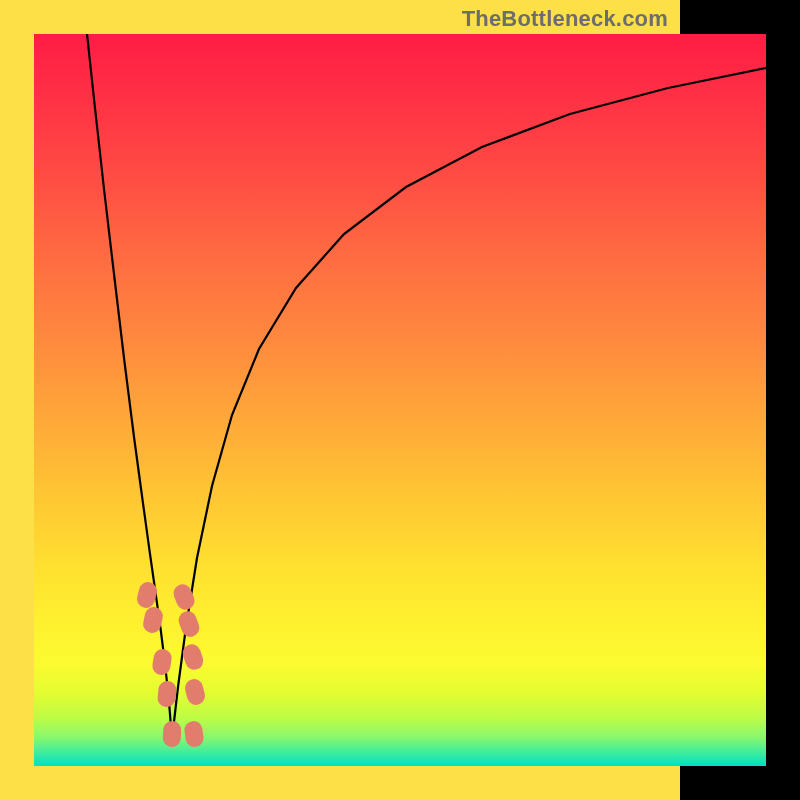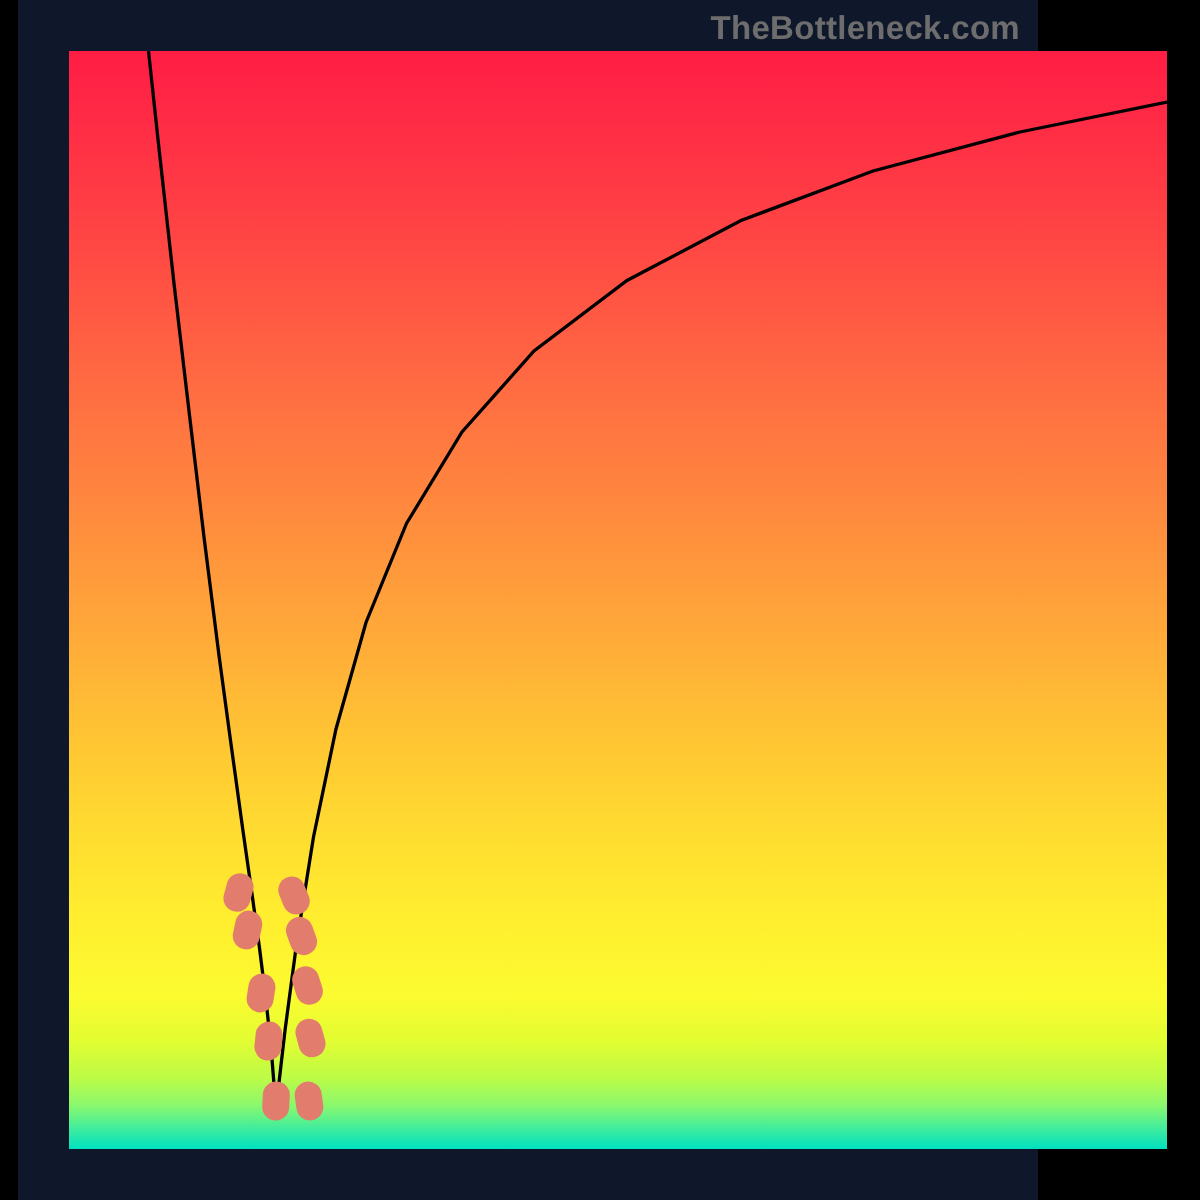--- a/index.html
+++ b/index.html
@@ -9,22 +9,21 @@
     height: 800px;
     background: #000;
     overflow: hidden;
   }
   .frame {
     position: absolute;
     top: 0;
     left: 0;
     width: 680px;
     height: 800px;
-    background: #0f172a;
-    margin-left: 12px;
+    background: #fde047;
   }
   .plot {
     position: absolute;
     top: 34px;
     left: 34px;
     width: 732px;
     height: 732px;
     overflow: hidden;
   }
   .gradient {

